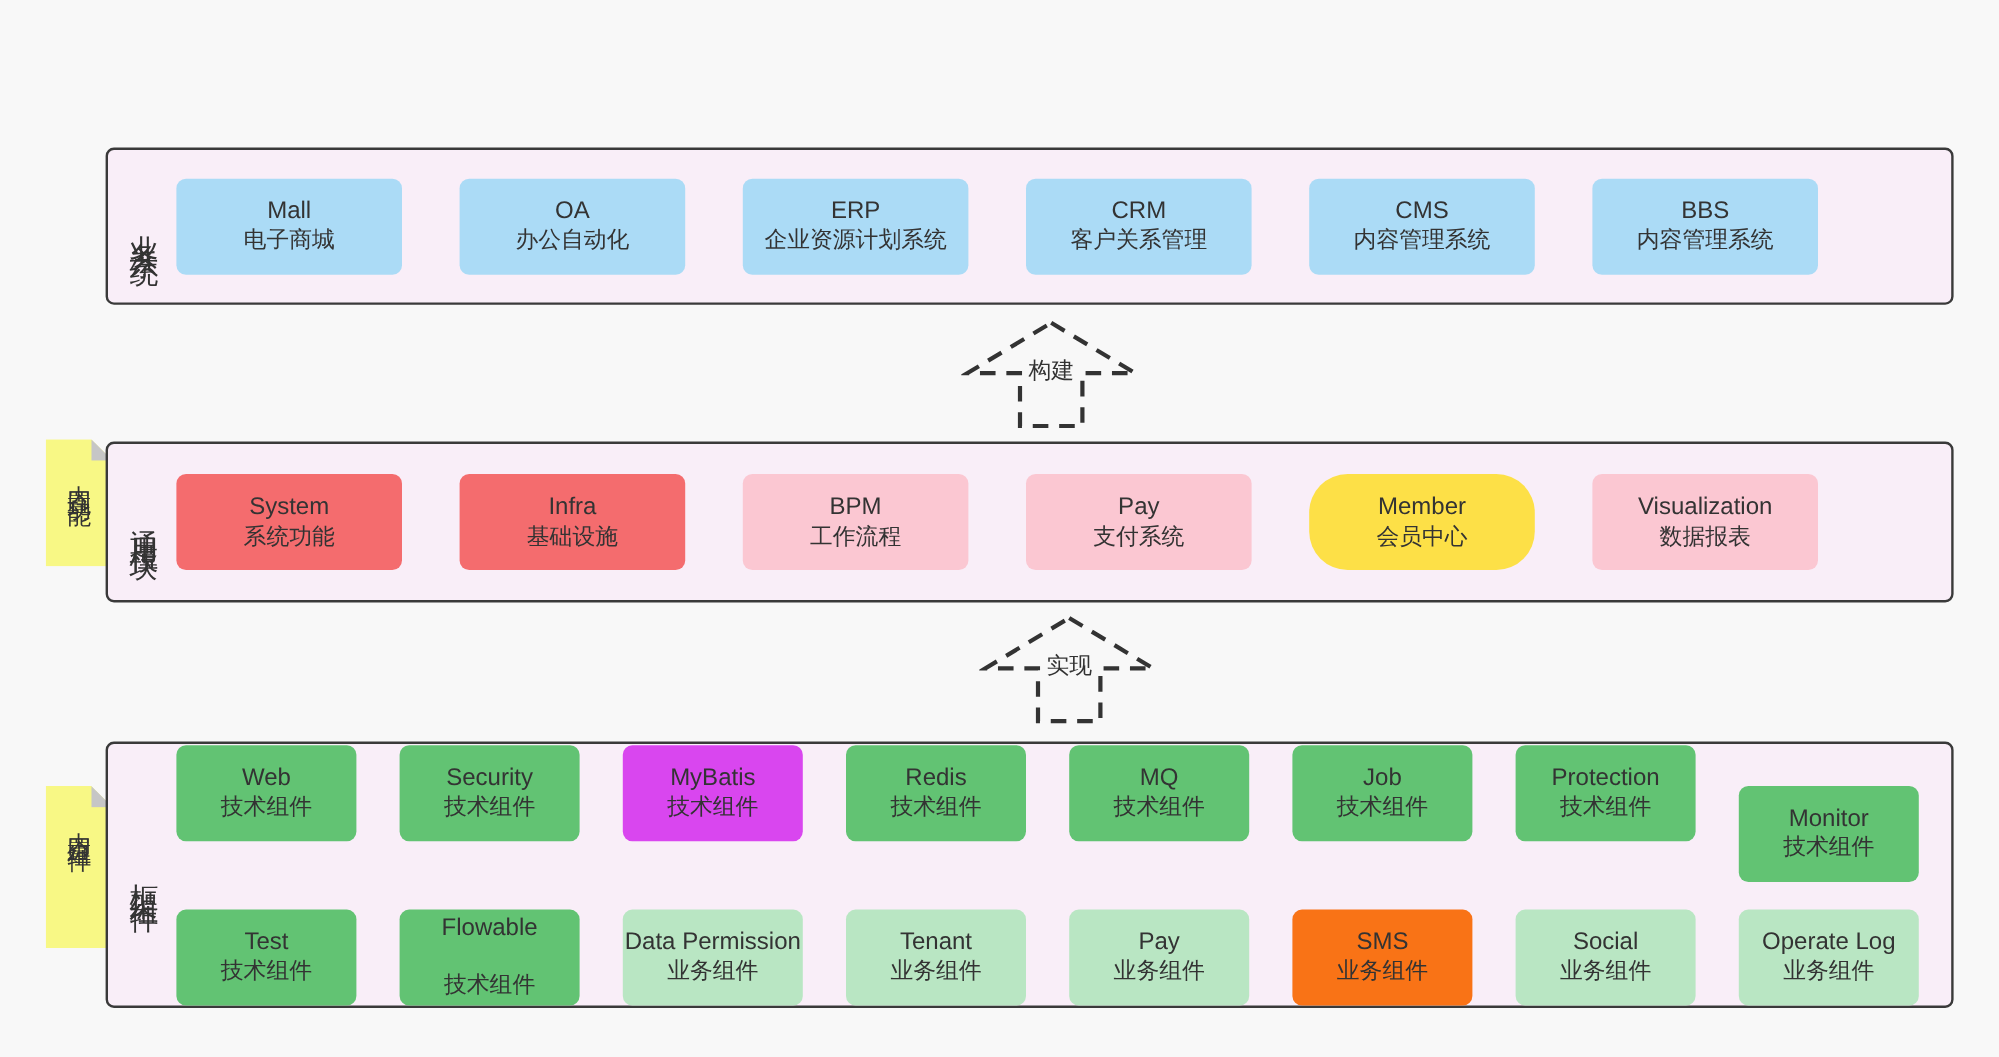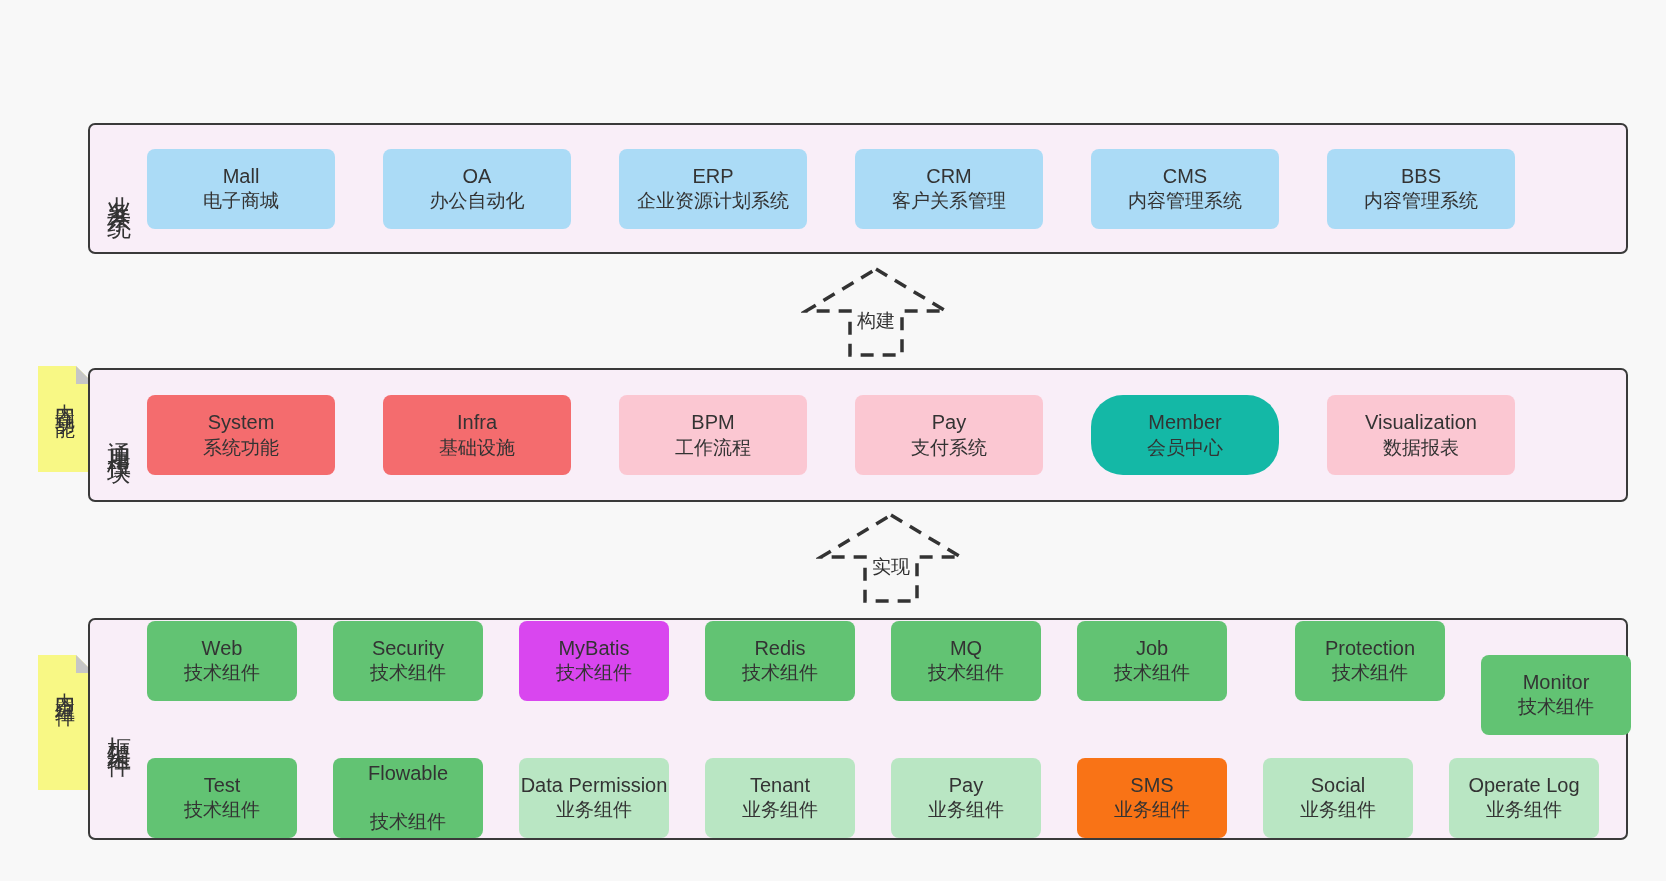--- a/index.html
+++ b/index.html
@@ -41,21 +41,21 @@
     clip-path:polygon(0 0,100% 100%,0 100%);
   }
   .sticky-text{
     position:absolute;left:50%;transform:translateX(-50%);top:22px;
     writing-mode:vertical-lr;text-orientation:upright;
     font-size:20px;letter-spacing:5px;color:#333;
   }
   .arrow{position:absolute;width:150px;height:92px;}
   .arrow svg{position:absolute;top:0;left:0;}
   .arrow-label{
-    position:absolute;left:50%;top:42px;transform:translateX(-50%);
+    position:absolute;left:50%;top:30px;transform:translateX(-50%);
     background:#f8f8f8;padding:0 5px;font-size:19px;white-space:nowrap;color:#333;
   }
 </style>
 </head>
 <body>
 
 <div class="canvas">
 
   <div class="sticky" style="top:366px;height:106px;">
     <div class="sticky-body"></div>
@@ -121,21 +121,21 @@
             <div class="box-sub">基础设施</div>
           </div>
           <div class="box" style="background: rgb(251, 199, 210);">
             <div class="box-title">BPM</div>
             <div class="box-sub">工作流程</div>
           </div>
           <div class="box" style="background: rgb(251, 199, 210);">
             <div class="box-title">Pay</div>
             <div class="box-sub">支付系统</div>
           </div>
-          <div class="box" style="background: #14b8a6; border-radius: 32px;">
+          <div class="box" style="background: #fde047; border-radius: 32px;">
             <div class="box-title">Member</div>
             <div class="box-sub">会员中心</div>
           </div>
           <div class="box" style="background: rgb(251, 199, 210);">
             <div class="box-title">Visualization</div>
             <div class="box-sub">数据报表</div>
           </div>
         </div>
       </div>
   </section>
@@ -168,21 +168,21 @@
             <div class="box-sub">技术组件</div>
           </div>
           <div class="box" style="background: rgb(98, 195, 115);">
             <div class="box-title">MQ</div>
             <div class="box-sub">技术组件</div>
           </div>
           <div class="box" style="background: rgb(98, 195, 115);">
             <div class="box-title">Job</div>
             <div class="box-sub">技术组件</div>
           </div>
-          <div class="box" style="background: rgb(98, 195, 115); margin-left: 32px;">
+          <div class="box" style="background: rgb(98, 195, 115);">
             <div class="box-title">Protection</div>
             <div class="box-sub">技术组件</div>
           </div>
           <div class="box" style="background: rgb(98, 195, 115); margin-top: 34px;">
             <div class="box-title">Monitor</div>
             <div class="box-sub">技术组件</div>
           </div>
         </div>
         <div class="row">
           <div class="box" style="background: rgb(98, 195, 115);">

